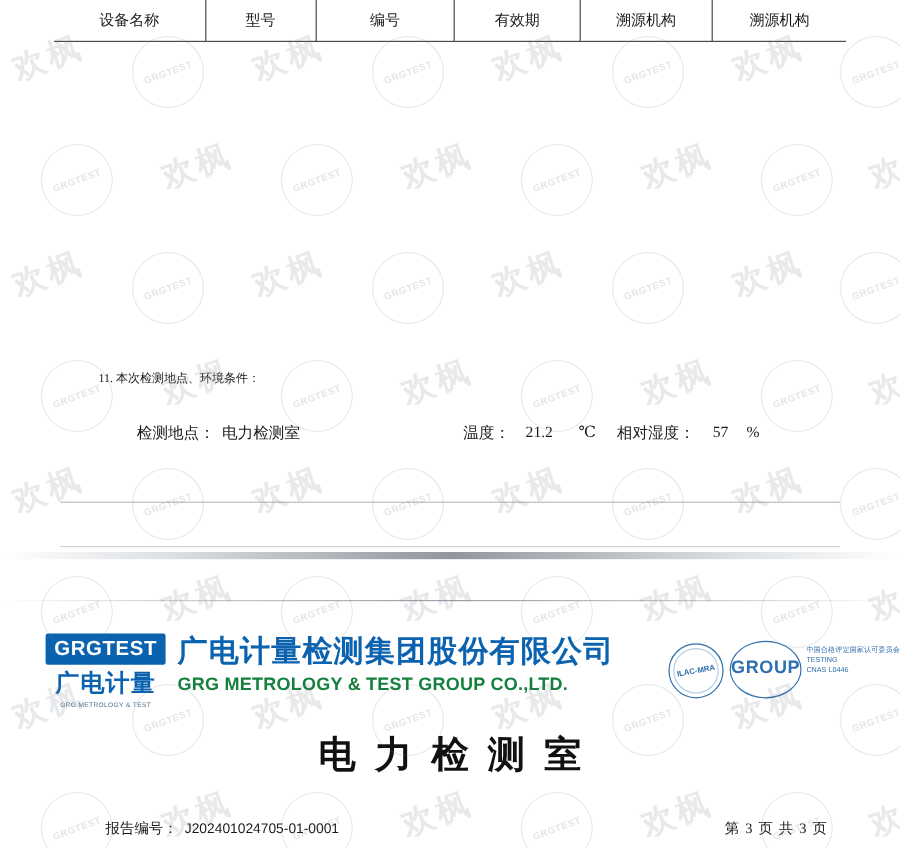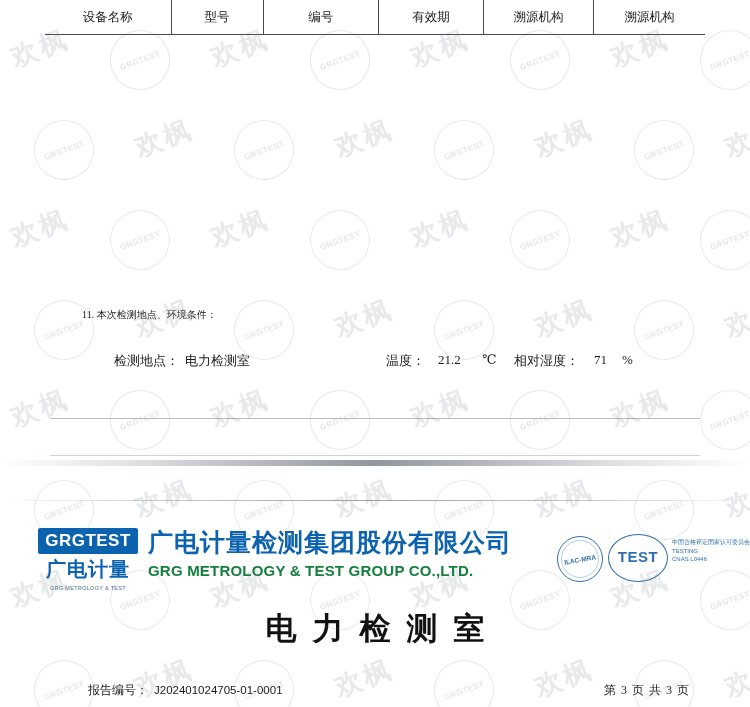--- a/index.html
+++ b/index.html
@@ -471,21 +471,21 @@
     </table>
 
   <div class="sec11">11. 本次检测地点、环境条件：</div>
 
   <div class="sec-line2">
     <span class="lbl">检测地点：</span><span class="v-place">电力检测室</span>
     <span class="temp-lbl">温度：</span>
     <span class="temp-val">21.2</span>
     <span class="temp-unit">℃</span>
     <span class="hum-lbl">相对湿度：</span>
-    <span class="hum-val">71</span>
+    <span class="hum-val">57</span>
     <span class="hum-unit">%</span>
   </div>
 
   <div class="rule rule-1"></div>
   <div class="rule rule-2"></div>
   <div class="band"></div>
   <div class="band-2"></div>
 
   <div class="foot">
 
@@ -498,21 +498,21 @@
     <div class="co-cn">广电计量检测集团股份有限公司</div>
     <div class="co-en">GRG METROLOGY &amp; TEST GROUP CO.,LTD.</div>
 
     <div class="ilac">
       <div class="ilac-rings"></div>
       <div class="ilac-inner">ILAC-MRA</div>
     </div>
 
     <div class="cnas">
       <div class="cnas-oval"></div>
-      <div class="cnas-text">TEST</div>
+      <div class="cnas-text">GROUP</div>
     </div>
 
     <div class="cnas-side">
       <div class="cn">中国合格评定国家认可委员会</div>
       <div>TESTING</div>
       <div>CNAS L0446</div>
     </div>
 
     <div class="big-title">电力检测室</div>
 

